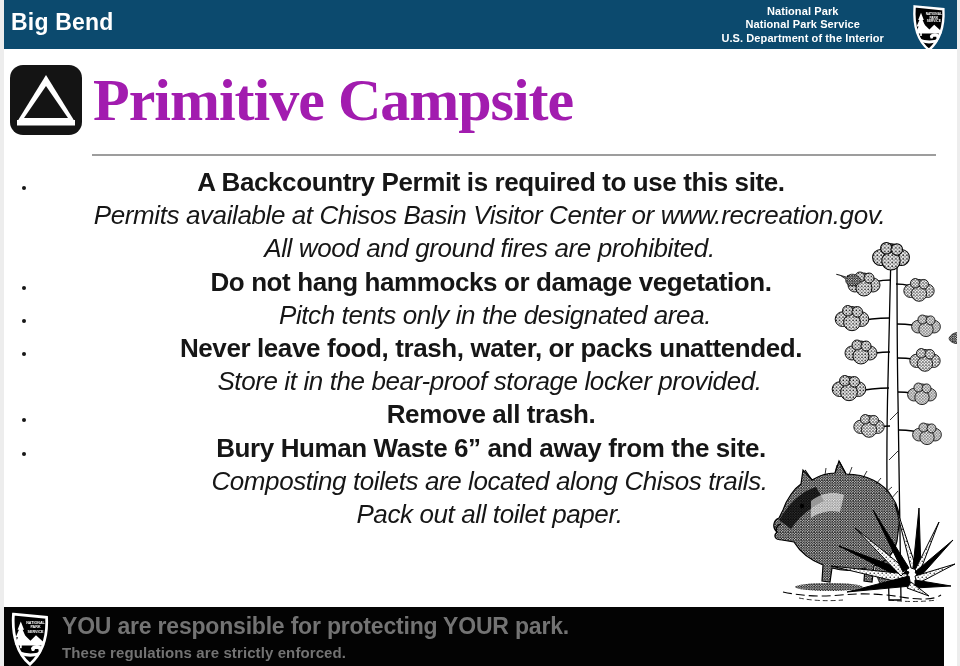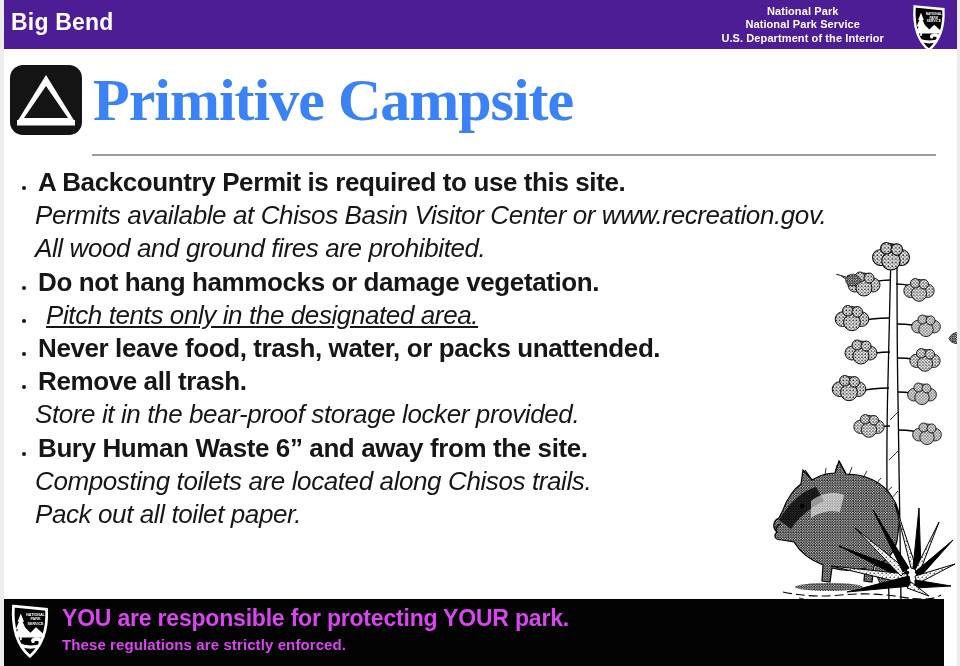--- a/index.html
+++ b/index.html
@@ -9,21 +9,21 @@
     position:relative; width:960px; height:666px;
     background:#ffffff; overflow:hidden; margin:0 auto;
   }
   .edge { position:absolute; top:0; bottom:0; background:#ededed; z-index:30; }
   .edge.left { left:0; width:4px; }
   .edge.right { right:0; width:3px; }
 
   
   .topbar {
     position:absolute; left:0; top:0; right:0; height:49px;
-    background:#4c1d95; color:#fff;
+    background:#0c4a6e; color:#fff;
   }
   .park-name {
     position:absolute; left:11px; top:9px;
     font-size:23px; font-weight:700; letter-spacing:0.2px;
   }
   .agency {
     position:absolute; right:76px; top:5px;
     font-size:11px; font-weight:700; line-height:13.4px; text-align:center;
     letter-spacing:0.1px;
   }
@@ -31,53 +31,53 @@
     position:absolute; right:11px; top:3px; width:40px; height:50px; z-index:5;
   }
 
   
   .tent-icon {
     position:absolute; left:10px; top:65px; width:72px; height:70px;
   }
   .page-title {
     position:absolute; left:93px; top:68px;
     font-family:"Liberation Serif", serif; font-weight:700;
-    font-size:60px; line-height:64px; color:#3b82f6; letter-spacing:-1px;
+    font-size:60px; line-height:64px; color:#a21caf; letter-spacing:-1px;
     white-space:nowrap;
   }
   .title-rule {
     position:absolute; left:92px; right:24px; top:154px; height:2px;
     background:#9d9d9d;
   }
 
   
   .rules {
-    position:absolute; left:0; top:166px; right:16px; z-index:2;
+    position:absolute; left:0; top:166px; right:16px; z-index:2;text-align:center;
   }
   .rule {
     position:relative; height:33.2px; line-height:33.6px;
     white-space:nowrap; color:#161616; letter-spacing:-0.4px;
   }
   .rule.b { font-weight:700; font-size:26px; padding-left:38px; }
   .rule.i { font-style:italic; font-weight:400; font-size:26px; padding-left:35px; }
-  .rule.i.bullet { padding-left:46px;text-decoration:underline; }
+  .rule.i.bullet { padding-left:46px; }
   .rule.bullet::before {
     content:""; position:absolute; left:22px; top:20px;
     width:4px; height:4px; border-radius:50%; background:#161616;
   }
 
   
   .illustration {
     position:absolute; right:3px; top:240px; width:188px; height:366px; z-index:1;
   }
 
   
   .footer {
-    position:absolute; left:0; right:16px; bottom:0; height:67px;
-    background:#030303; color:#d946ef; z-index:20;
+    position:absolute; left:0; right:16px; bottom:0; height:59px;
+    background:#030303; color:#737373; z-index:20;
   }
   .arrowhead-footer { position:absolute; left:7px; top:4px; width:46px; height:56px; }
   .footer-headline {
     position:absolute; left:62px; top:6px;
     font-size:23px; font-weight:700; letter-spacing:-0.2px; white-space:nowrap;
   }
   .footer-subline {
     position:absolute; left:62px; top:37px;
     font-size:15px; font-weight:700; letter-spacing:0.1px; white-space:nowrap;
   }
@@ -155,22 +155,22 @@
   <div class="page-title">Primitive Campsite</div>
   <div class="title-rule"></div>
 
   <div class="rules">
       <div class="rule b bullet">A Backcountry Permit is required to use this site.</div>
       <div class="rule i">Permits available at Chisos Basin Visitor Center or www.recreation.gov.</div>
       <div class="rule i">All wood and ground fires are prohibited.</div>
       <div class="rule b bullet">Do not hang hammocks or damage vegetation.</div>
       <div class="rule i bullet">Pitch tents only in the designated area.</div>
       <div class="rule b bullet">Never leave food, trash, water, or packs unattended.</div>
+      <div class="rule i">Store it in the bear-proof storage locker provided.</div>
       <div class="rule b bullet">Remove all trash.</div>
-      <div class="rule i">Store it in the bear-proof storage locker provided.</div>
       <div class="rule b bullet">Bury Human Waste 6” and away from the site.</div>
       <div class="rule i">Composting toilets are located along Chisos trails.</div>
       <div class="rule i">Pack out all toilet paper.</div>
     </div>
 
   <svg class="illustration" viewBox="0 0 188 366">
 
     <path d="M120,360 C118,290 117,210 119,140 C120,90 121,45 122,12 L128,12 C128,55 128,110 129,160 C130,230 131,300 132,360 Z" fill="#fff" stroke="#000" stroke-width="1.3"></path>
     <path d="M120,300 l8,-10 M121,260 l8,-9 M120,220 l9,-9 M121,180 l8,-8 M121,330 l9,-9" stroke="#000" stroke-width="0.8" fill="none"></path>
 

